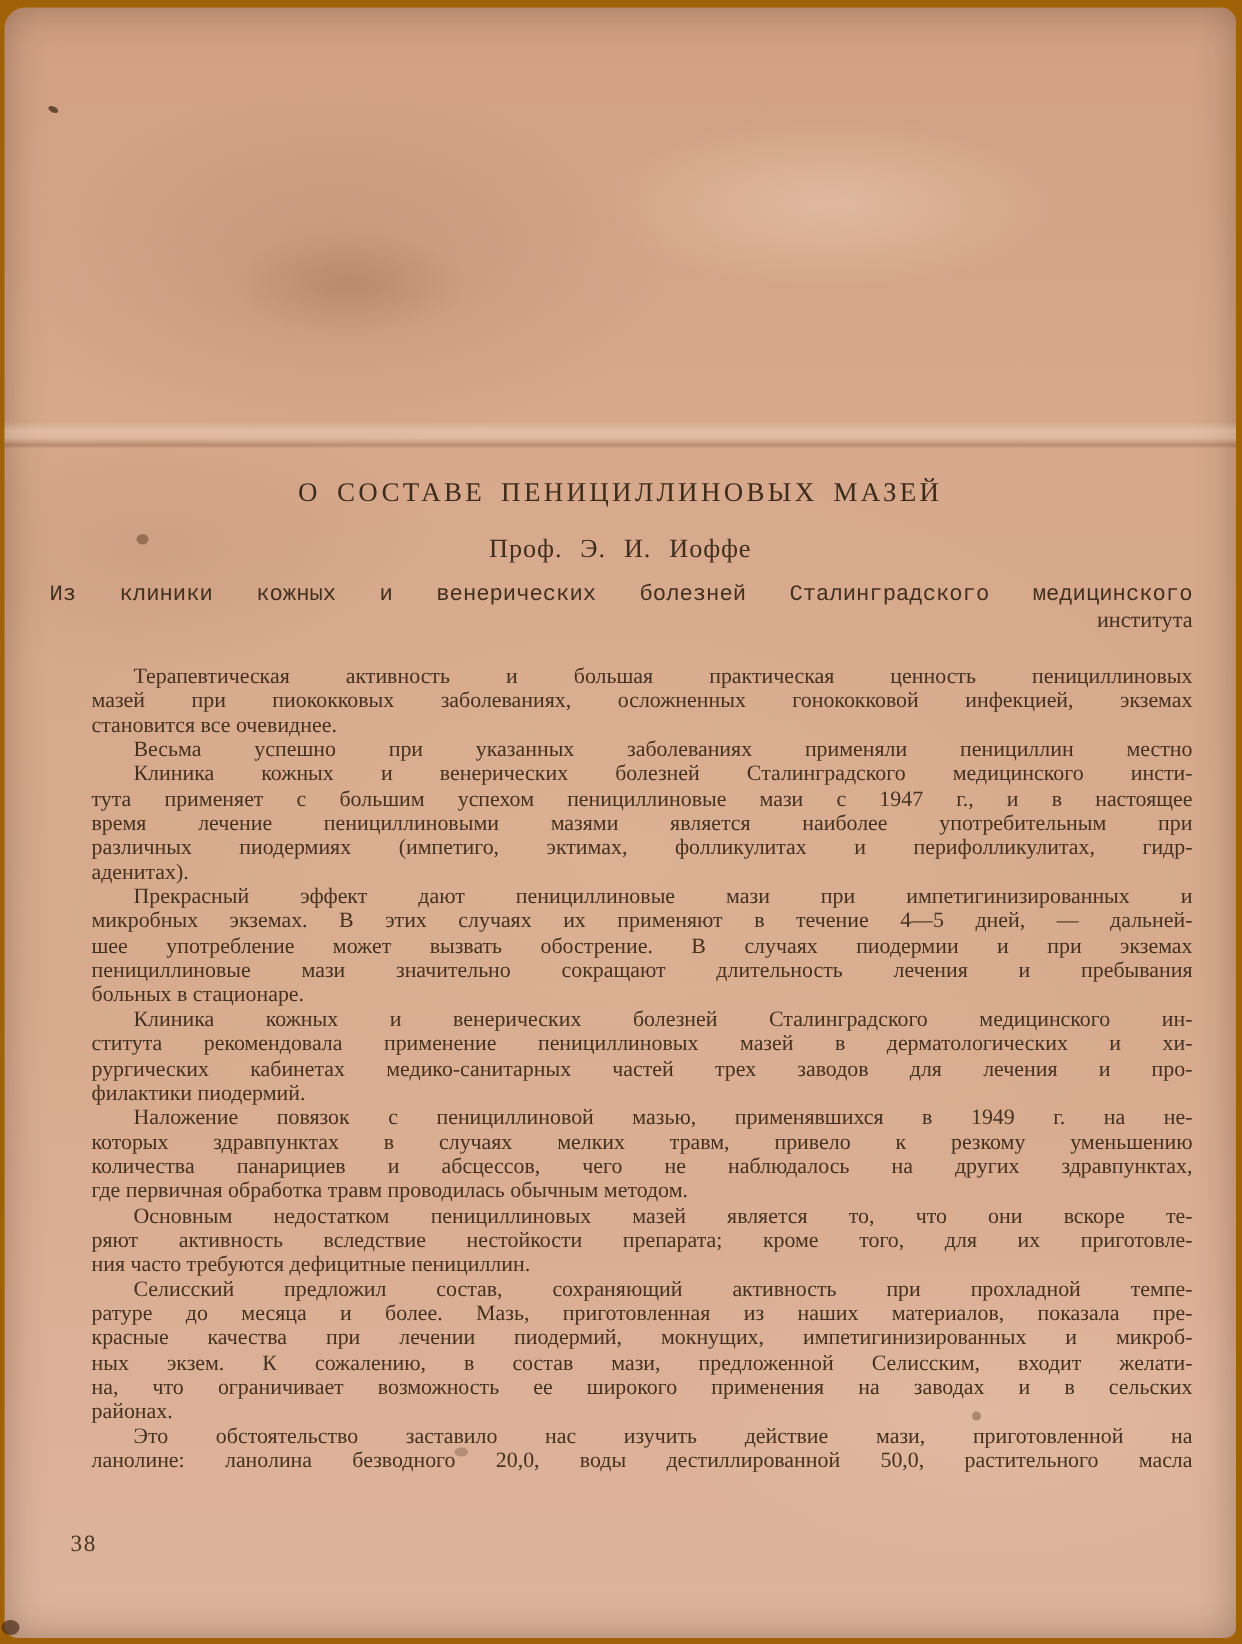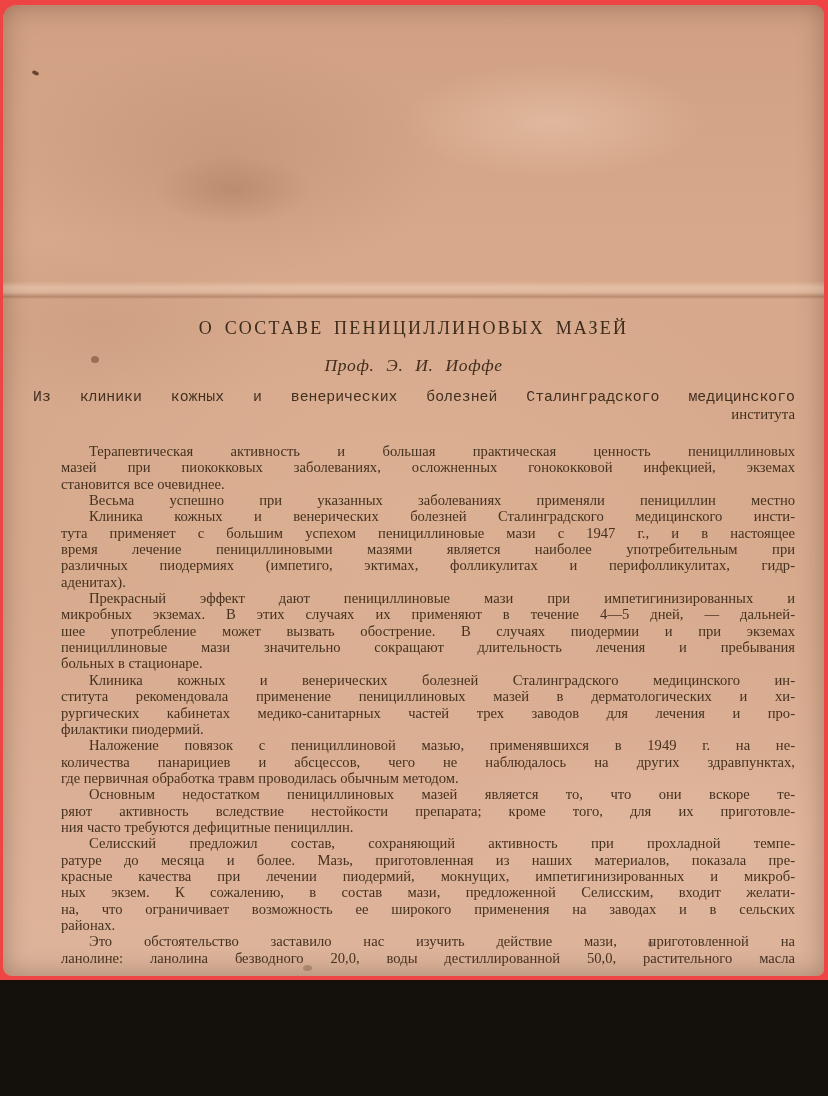--- a/index.html
+++ b/index.html
@@ -4,22 +4,22 @@
 <style>
   html, body {
     margin: 0;
     padding: 0;
     background: #14100c;
     font-family: "Liberation Serif", "DejaVu Serif", serif;
   }
   .scan {
     position: relative;
     width: 828px;
-    height: 980px;
-    background: #ef4444;
+    height: 1096px;
+    background: #a16207;
     overflow: hidden;
   }
   
   .paper {
     position: absolute;
     left: 3px; top: 5px; right: 4px; bottom: 4px;
     border-radius: 14px 10px 7px 9px;
     background-color: #d7a88b;
     background-image:
       radial-gradient(ellipse 320px 170px at 27% 16%, rgba(130,85,58,0.16), transparent 70%),
@@ -62,21 +62,20 @@
     font-size: 18px;
     letter-spacing: 2.2px;
     word-spacing: 4px;
     color: #3d2b1b;
     white-space: nowrap;
   }
   .byline {
     position: absolute;
     left: 0; right: 0; top: 350px;
     text-align: center;
-    font-style: italic;
     font-size: 17.5px;
     word-spacing: 7px;
     letter-spacing: 0.6px;
     color: #402e1e;
   }
   .affiliation {
     position: absolute;
     left: 30px; top: 384px; width: 762px;
     font-size: 14.8px;
     line-height: 17px;
@@ -153,20 +152,21 @@
             <div class="tline last">больных в стационаре.</div>
           </div>
           <div class="para">
             <div class="tline first">Клиника кожных и венерических болезней Сталинградского медицинского ин-</div>
             <div class="tline">ститута рекомендовала применение пенициллиновых мазей в дерматологических и хи-</div>
             <div class="tline">рургических кабинетах медико-санитарных частей трех заводов для лечения и про-</div>
             <div class="tline last">филактики пиодермий.</div>
           </div>
           <div class="para">
             <div class="tline first">Наложение повязок с пенициллиновой мазью, применявшихся в 1949 г. на не-</div>
+            <div class="tline">которых здравпунктах в случаях мелких травм, привело к резкому уменьшению</div>
             <div class="tline">количества панарициев и абсцессов, чего не наблюдалось на других здравпунктах,</div>
             <div class="tline last">где первичная обработка травм проводилась обычным методом.</div>
           </div>
           <div class="para">
             <div class="tline first">Основным недостатком пенициллиновых мазей является то, что они вскоре те-</div>
             <div class="tline">ряют активность вследствие нестойкости препарата; кроме того, для их приготовле-</div>
             <div class="tline last">ния часто требуются дефицитные пенициллин.</div>
           </div>
           <div class="para">
             <div class="tline first">Селисский предложил состав, сохраняющий активность при прохладной темпе-</div>

